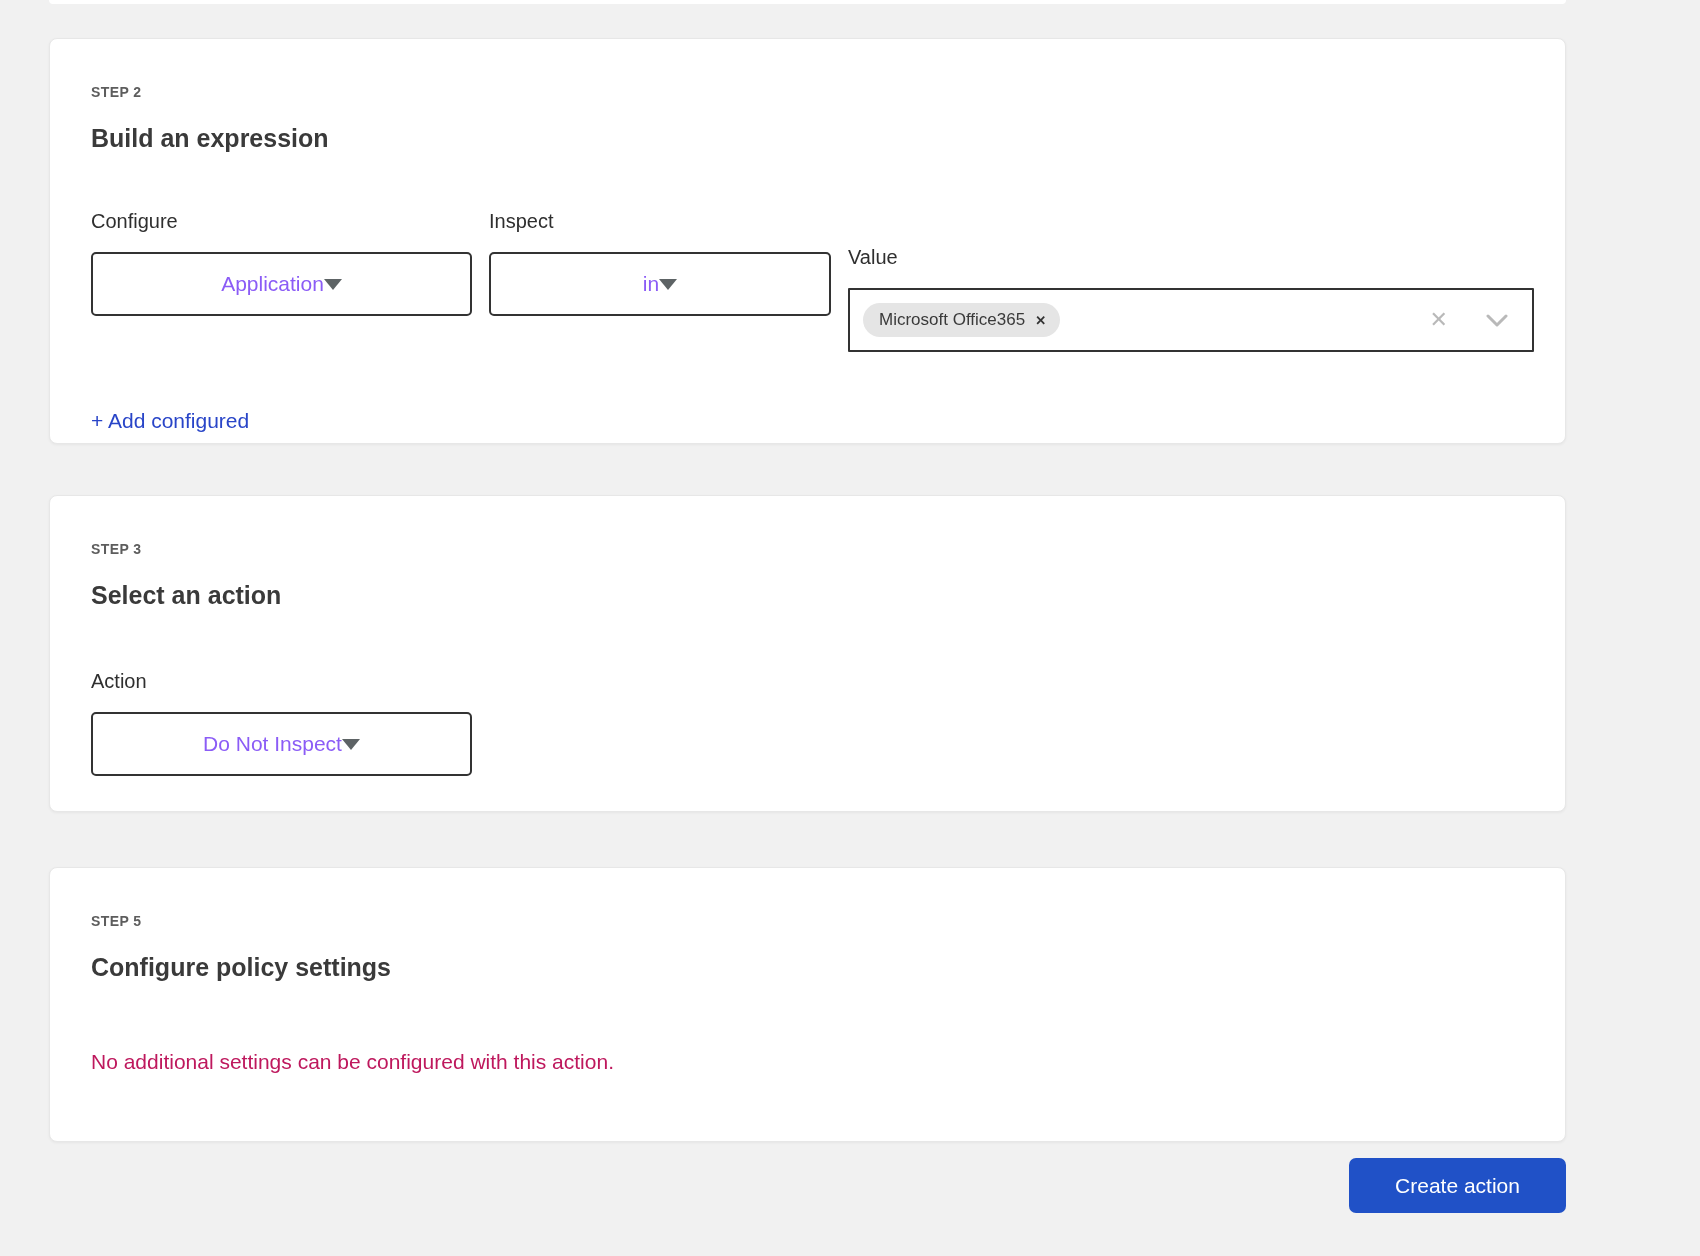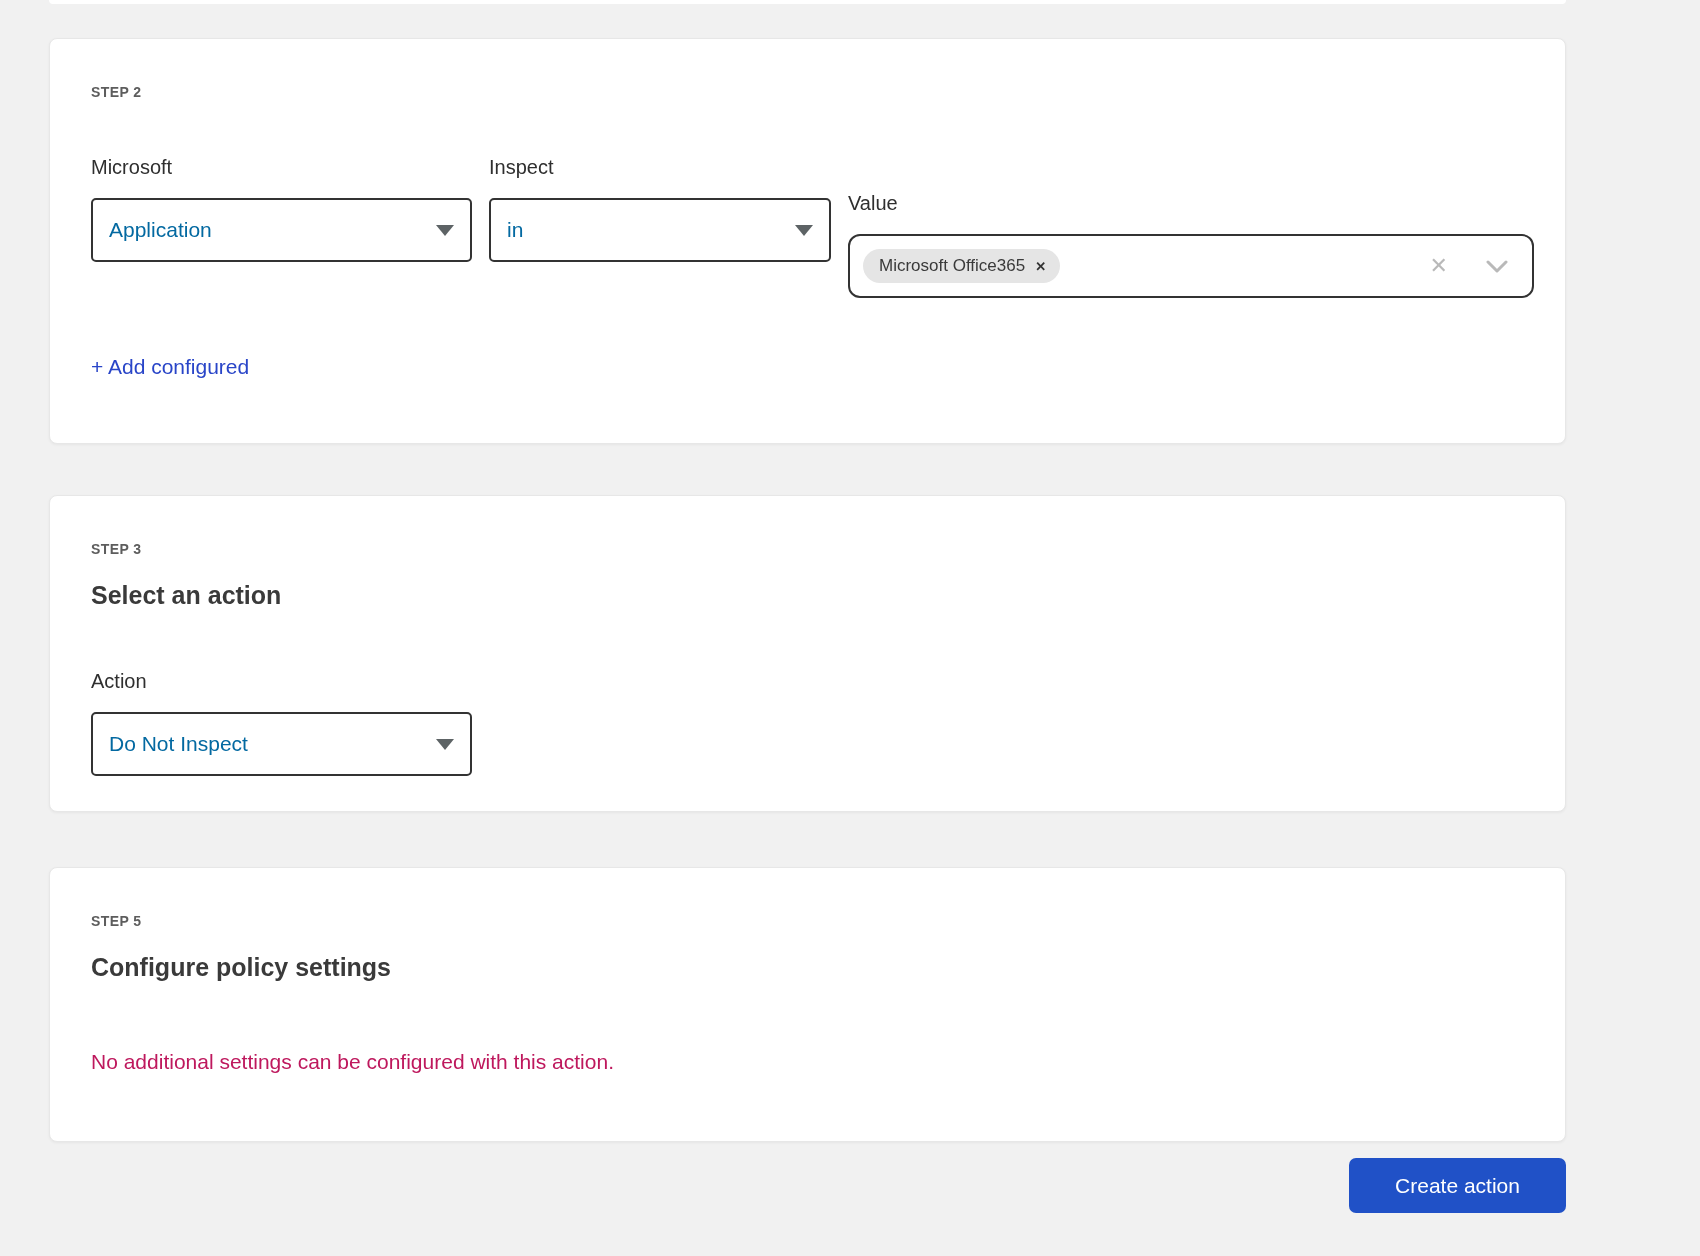--- a/index.html
+++ b/index.html
@@ -50,38 +50,38 @@
   }
   .w-selector { width: 381px; }
   .w-operator { width: 342px; }
   .w-value    { flex: 1; margin-top: 36px; }
 
   .select-box {
     height: 64px;
     background: #ffffff;
     border: 2px solid #333333;
     border-radius: 5px;
-    display: flex; align-items: center; justify-content: space-between;
+    display: flex; align-items: center; justify-content: center;
     padding: 0 16px;
-    font-size: 21px; color: #0369a1;
+    font-size: 21px; color: #8b5cf6;
     cursor: pointer;
   }
   .caret-down {
     width: 0; height: 0;
     border-left: 9px solid transparent;
     border-right: 9px solid transparent;
     border-top: 11px solid #5d6365;
     flex: 0 0 auto;
   }
 
   .value-box {
     height: 64px;
     background: #ffffff;
     border: 2px solid #333333;
-    border-radius: 12px;
+    border-radius: 1px;
     display: flex; align-items: center;
     padding: 0 24px 0 13px;
     cursor: text;
   }
   .tag {
     height: 34px;
     background: #e5e5e5;
     border-radius: 17px;
     display: inline-flex; align-items: center;
     padding: 0 14px 0 16px;
@@ -136,25 +136,26 @@
 </style>
 </head>
 <body>
 
 <div class="content">
 
   <div class="prev-card-edge"></div>
 
   <div class="card card-step2">
     <div class="step-caption">STEP 2</div>
+    <div class="card-title">Build an expression</div>
 
     <div class="fields-row">
 
       <div class="field w-selector">
-        <div class="field-label">Microsoft</div>
+        <div class="field-label">Configure</div>
         <div class="select-box">
           <span>Application</span>
           <span class="caret-down"></span>
         </div>
       </div>
 
       <div class="field w-operator">
         <div class="field-label">Inspect</div>
         <div class="select-box">
           <span>in</span>

